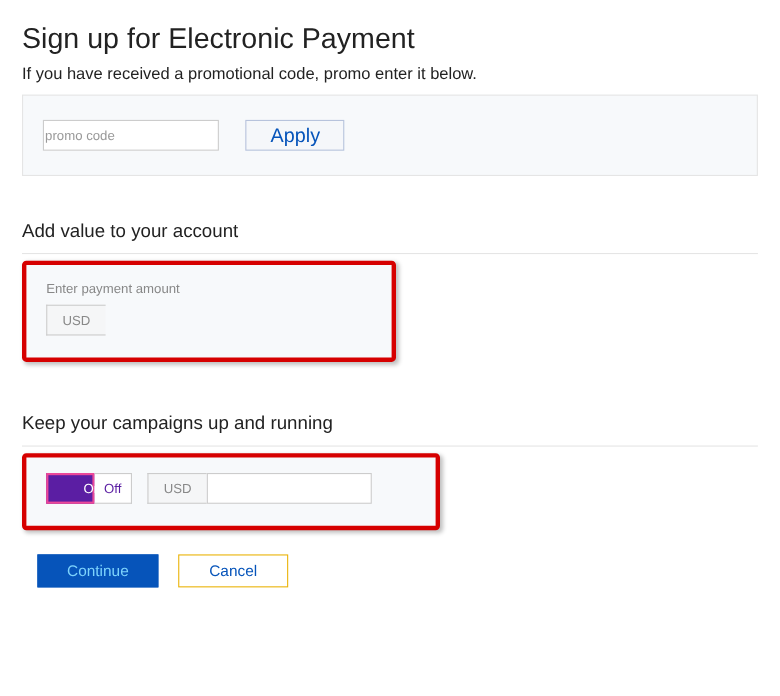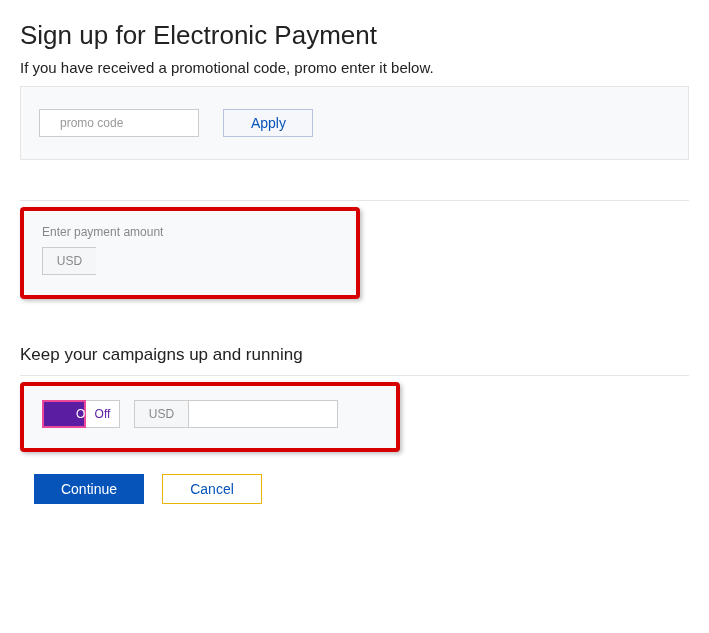--- a/index.html
+++ b/index.html
@@ -28,34 +28,34 @@
   .promo-box {
     border: 1px solid #e5e5e5;
     background: #f7f9fb;
     padding: 22px 18px;
     margin-bottom: 40px;
   }
   .promo-input {
     width: 160px;
     height: 28px;
     border: 1px solid #ccc;
-    padding: 0 20px;
+    padding: 0 1px;
     font-size: 12px;
     color: #999;
     vertical-align: middle;
     margin-right: 20px;
   }
   .promo-input::placeholder { color: #999; }
   .apply-btn {
     width: 90px;
     height: 28px;
     background: #f5f7fa;
     border: 1px solid #b7c3dc;
     color: #0654ba;
-    font-size: 14px;
+    font-size: 18px;
     cursor: pointer;
     vertical-align: middle;
   }
   .section-heading {
     font-size: 17px;
     color: #222;
     margin: 0 0 10px 0;
     font-weight: normal;
   }
   .section-divider {
@@ -167,21 +167,21 @@
     font-size: 12px;
   }
   .action-row {
     display: flex;
     gap: 18px;
     margin-top: 4px;
     padding-left: 14px;
   }
   .continue-btn {
     background: #0654ba;
-    color: #ffffff;
+    color: #7dd3fc;
     border: 1px solid #0654ba;
     width: 110px;
     height: 30px;
     font-size: 14px;
     cursor: pointer;
   }
   .cancel-btn {
     background: #fff;
     color: #0654ba;
     border: 1px solid #eab308;
@@ -197,20 +197,21 @@
 <div class="page">
 
   <h1>Sign up for Electronic Payment</h1>
   <p class="subtitle">If you have received a promotional code, promo enter it below.</p>
 
   <div class="promo-box">
     <input class="promo-input" type="text" placeholder="promo code" style="">
     <button class="apply-btn">Apply</button>
   </div>
 
+  <p class="section-heading">Add value to your account</p>
   <hr class="section-divider">
 
   <div class="highlight-box highlight-1">
     <div class="field-label">Enter payment amount</div>
     <div class="amount-row">
       <div class="currency-box">USD</div>
     </div>
   </div>
 
   <p class="section-heading">Keep your campaigns up and running</p>

